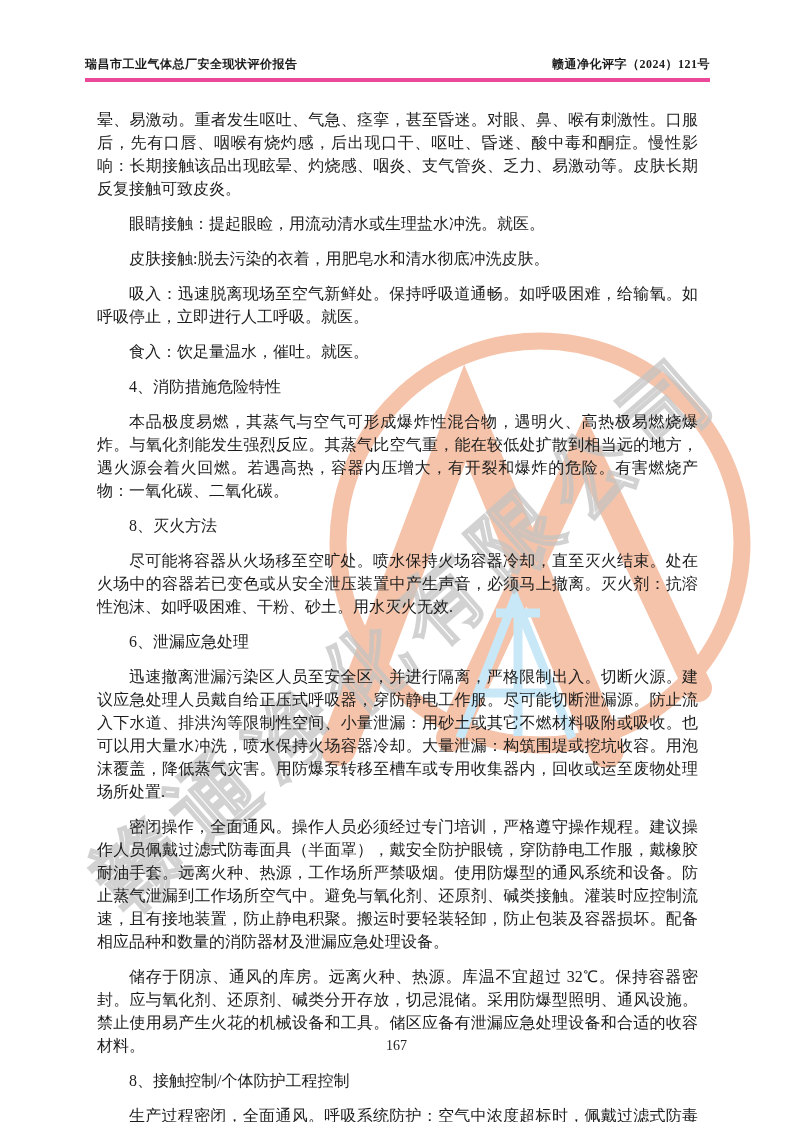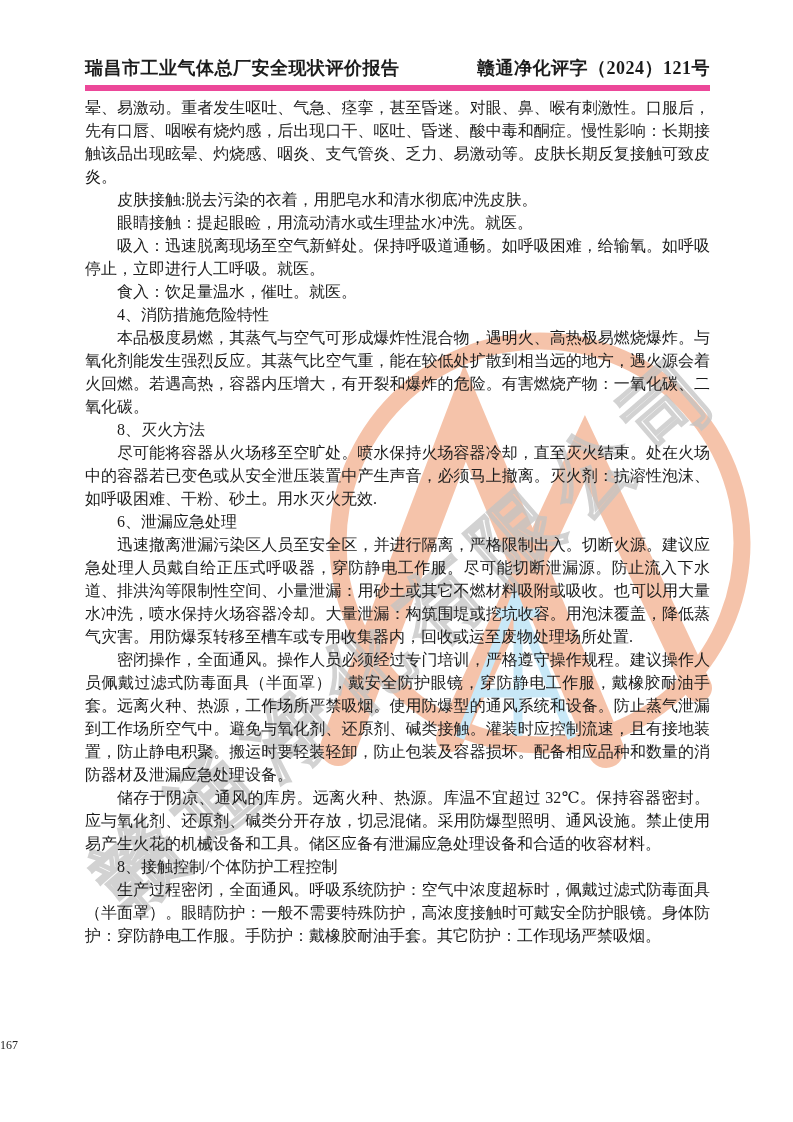--- a/index.html
+++ b/index.html
@@ -25,37 +25,37 @@
     -webkit-text-stroke:2px #c3c3c3;
     opacity:0.75;
   }
 
   
   .content { position:absolute; inset:0; z-index:1; }
 
   .header {
     position:absolute; left:85px; top:56px; width:625px;
     display:flex; justify-content:space-between; align-items:flex-end;
-    border-bottom:6px solid #ec4899; padding-bottom:5px;
-    font-size:18px; font-weight:bold; letter-spacing:0.5px;
+    border-bottom:4px solid #ec4899; padding-bottom:5px;
+    font-size:12px; font-weight:bold; letter-spacing:0.5px;
   }
   .header .hl { text-align:left; }
   .header .hr { text-align:right; }
 
   .body-text {
     position:absolute; left:85px; top:96px; width:625px;
     font-size:16px; line-height:23px;
     text-align:justify;
   }
-  .body-text p { margin:0; text-indent:2em; }
+  .body-text p { margin:12px; text-indent:2em;font-family:Liberation Serif, serif; }
   .body-text p.no-indent { text-indent:0; }
 
   .footer {
     position:absolute; left:0; top:1038px; width:100%;
-    font-size:12px; color:#222;
+    text-align:center; font-size:14px; color:#222;
   }
 </style>
 </head>
 <body>
 
 <div class="page">
 
   <div class="watermark-layer">
     <svg class="wm-logo" width="480" height="470" viewBox="0 0 480 470">
 
@@ -73,22 +73,22 @@
 
   <div class="content">
 
     <div class="header">
       <span class="hl">瑞昌市工业气体总厂安全现状评价报告</span>
       <span class="hr">赣通净化评字（2024）121号</span>
     </div>
 
     <div class="body-text" id="doc-body">
         <p class="no-indent">晕、易激动。重者发生呕吐、气急、痉挛，甚至昏迷。对眼、鼻、喉有刺激性。口服后，先有口唇、咽喉有烧灼感，后出现口干、呕吐、昏迷、酸中毒和酮症。慢性影响：长期接触该品出现眩晕、灼烧感、咽炎、支气管炎、乏力、易激动等。皮肤长期反复接触可致皮炎。</p>
+        <p class="">眼睛接触：提起眼睑，用流动清水或生理盐水冲洗。就医。</p>
         <p class="">皮肤接触:脱去污染的衣着，用肥皂水和清水彻底冲洗皮肤。</p>
-        <p class="">眼睛接触：提起眼睑，用流动清水或生理盐水冲洗。就医。</p>
         <p class="">吸入：迅速脱离现场至空气新鲜处。保持呼吸道通畅。如呼吸困难，给输氧。如呼吸停止，立即进行人工呼吸。就医。</p>
         <p class="">食入：饮足量温水，催吐。就医。</p>
         <p class="">4、消防措施危险特性</p>
         <p class="">本品极度易燃，其蒸气与空气可形成爆炸性混合物，遇明火、高热极易燃烧爆炸。与氧化剂能发生强烈反应。其蒸气比空气重，能在较低处扩散到相当远的地方，遇火源会着火回燃。若遇高热，容器内压增大，有开裂和爆炸的危险。有害燃烧产物：一氧化碳、二氧化碳。</p>
         <p class="">8、灭火方法</p>
         <p class="">尽可能将容器从火场移至空旷处。喷水保持火场容器冷却，直至灭火结束。处在火场中的容器若已变色或从安全泄压装置中产生声音，必须马上撤离。灭火剂：抗溶性泡沫、如呼吸困难、干粉、砂土。用水灭火无效.</p>
         <p class="">6、泄漏应急处理</p>
         <p class="">迅速撤离泄漏污染区人员至安全区，并进行隔离，严格限制出入。切断火源。建议应急处理人员戴自给正压式呼吸器，穿防静电工作服。尽可能切断泄漏源。防止流入下水道、排洪沟等限制性空间、小量泄漏：用砂土或其它不燃材料吸附或吸收。也可以用大量水冲洗，喷水保持火场容器冷却。大量泄漏：构筑围堤或挖坑收容。用泡沫覆盖，降低蒸气灾害。用防爆泵转移至槽车或专用收集器内，回收或运至废物处理场所处置.</p>
         <p class="">密闭操作，全面通风。操作人员必须经过专门培训，严格遵守操作规程。建议操作人员佩戴过滤式防毒面具（半面罩），戴安全防护眼镜，穿防静电工作服，戴橡胶耐油手套。远离火种、热源，工作场所严禁吸烟。使用防爆型的通风系统和设备。防止蒸气泄漏到工作场所空气中。避免与氧化剂、还原剂、碱类接触。灌装时应控制流速，且有接地装置，防止静电积聚。搬运时要轻装轻卸，防止包装及容器损坏。配备相应品种和数量的消防器材及泄漏应急处理设备。</p>
         <p class="">储存于阴凉、通风的库房。远离火种、热源。库温不宜超过 32℃。保持容器密封。应与氧化剂、还原剂、碱类分开存放，切忌混储。采用防爆型照明、通风设施。禁止使用易产生火花的机械设备和工具。储区应备有泄漏应急处理设备和合适的收容材料。</p>

